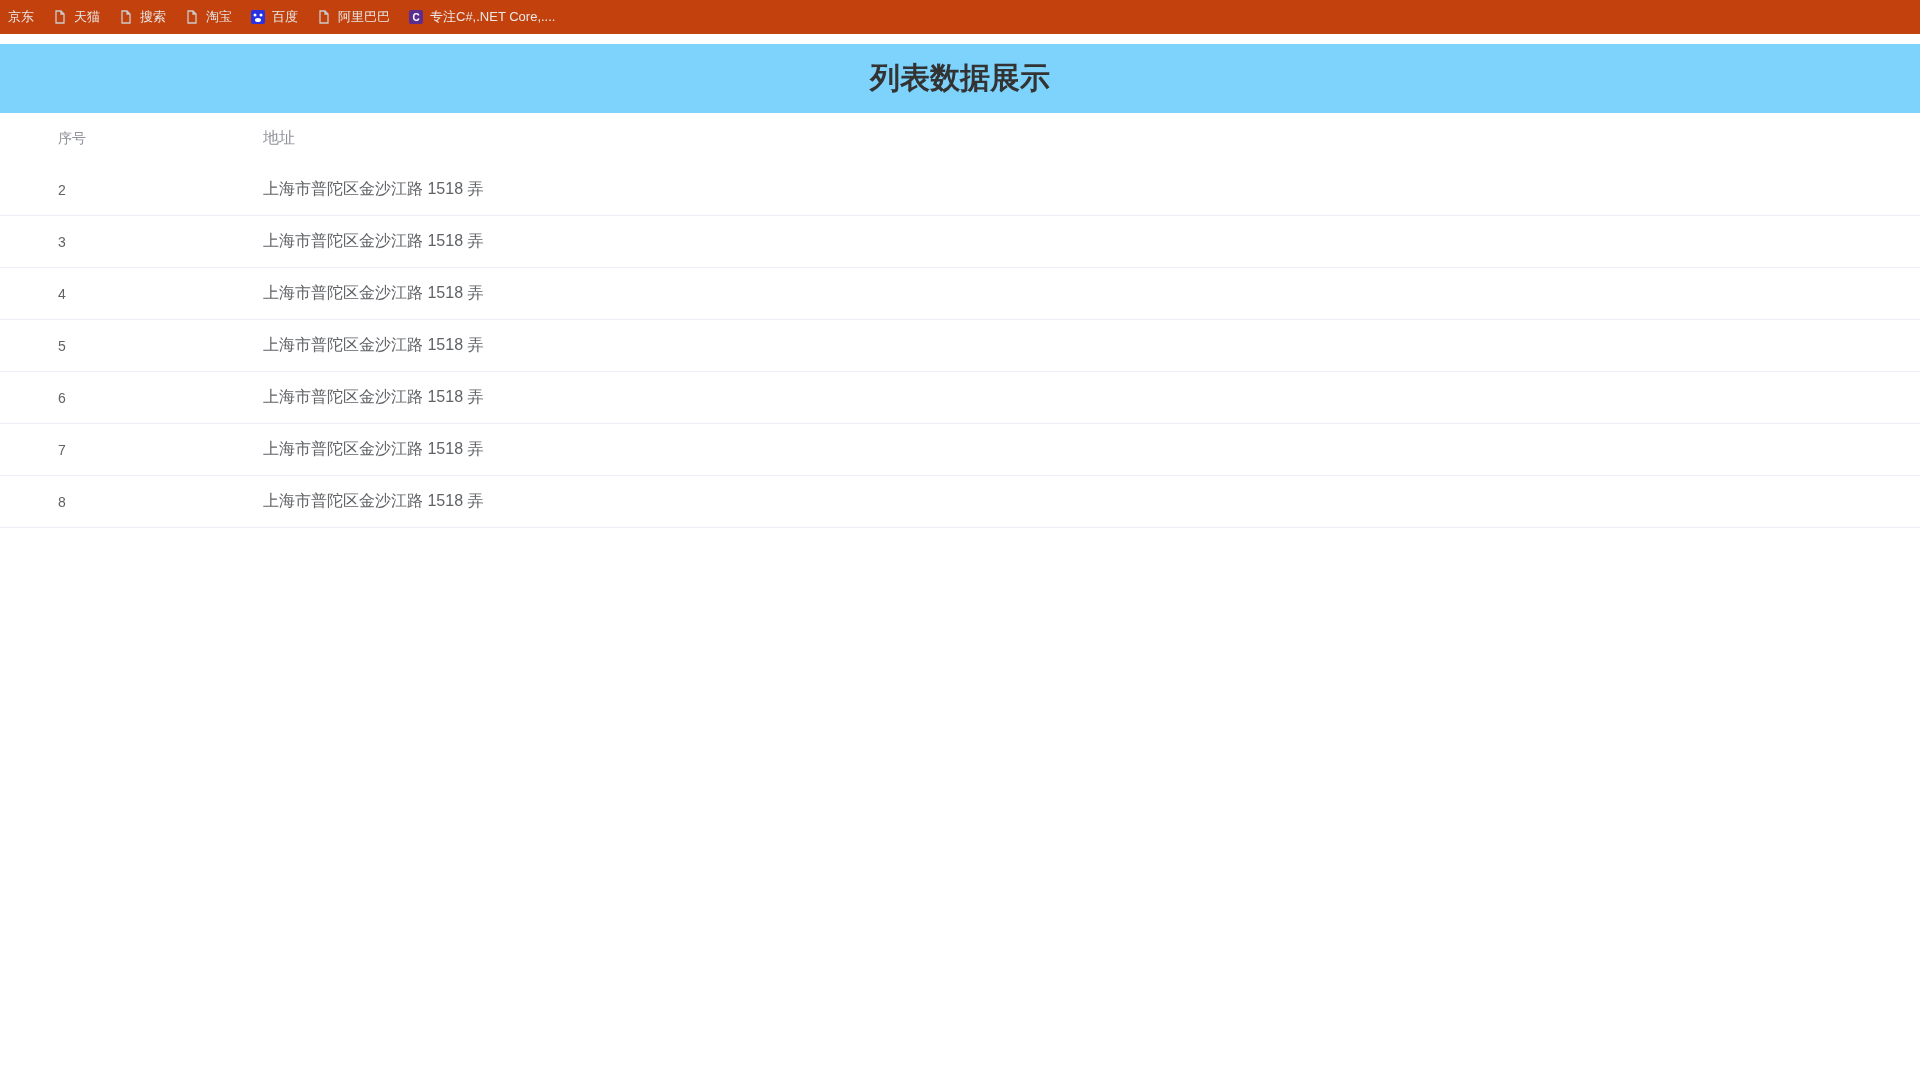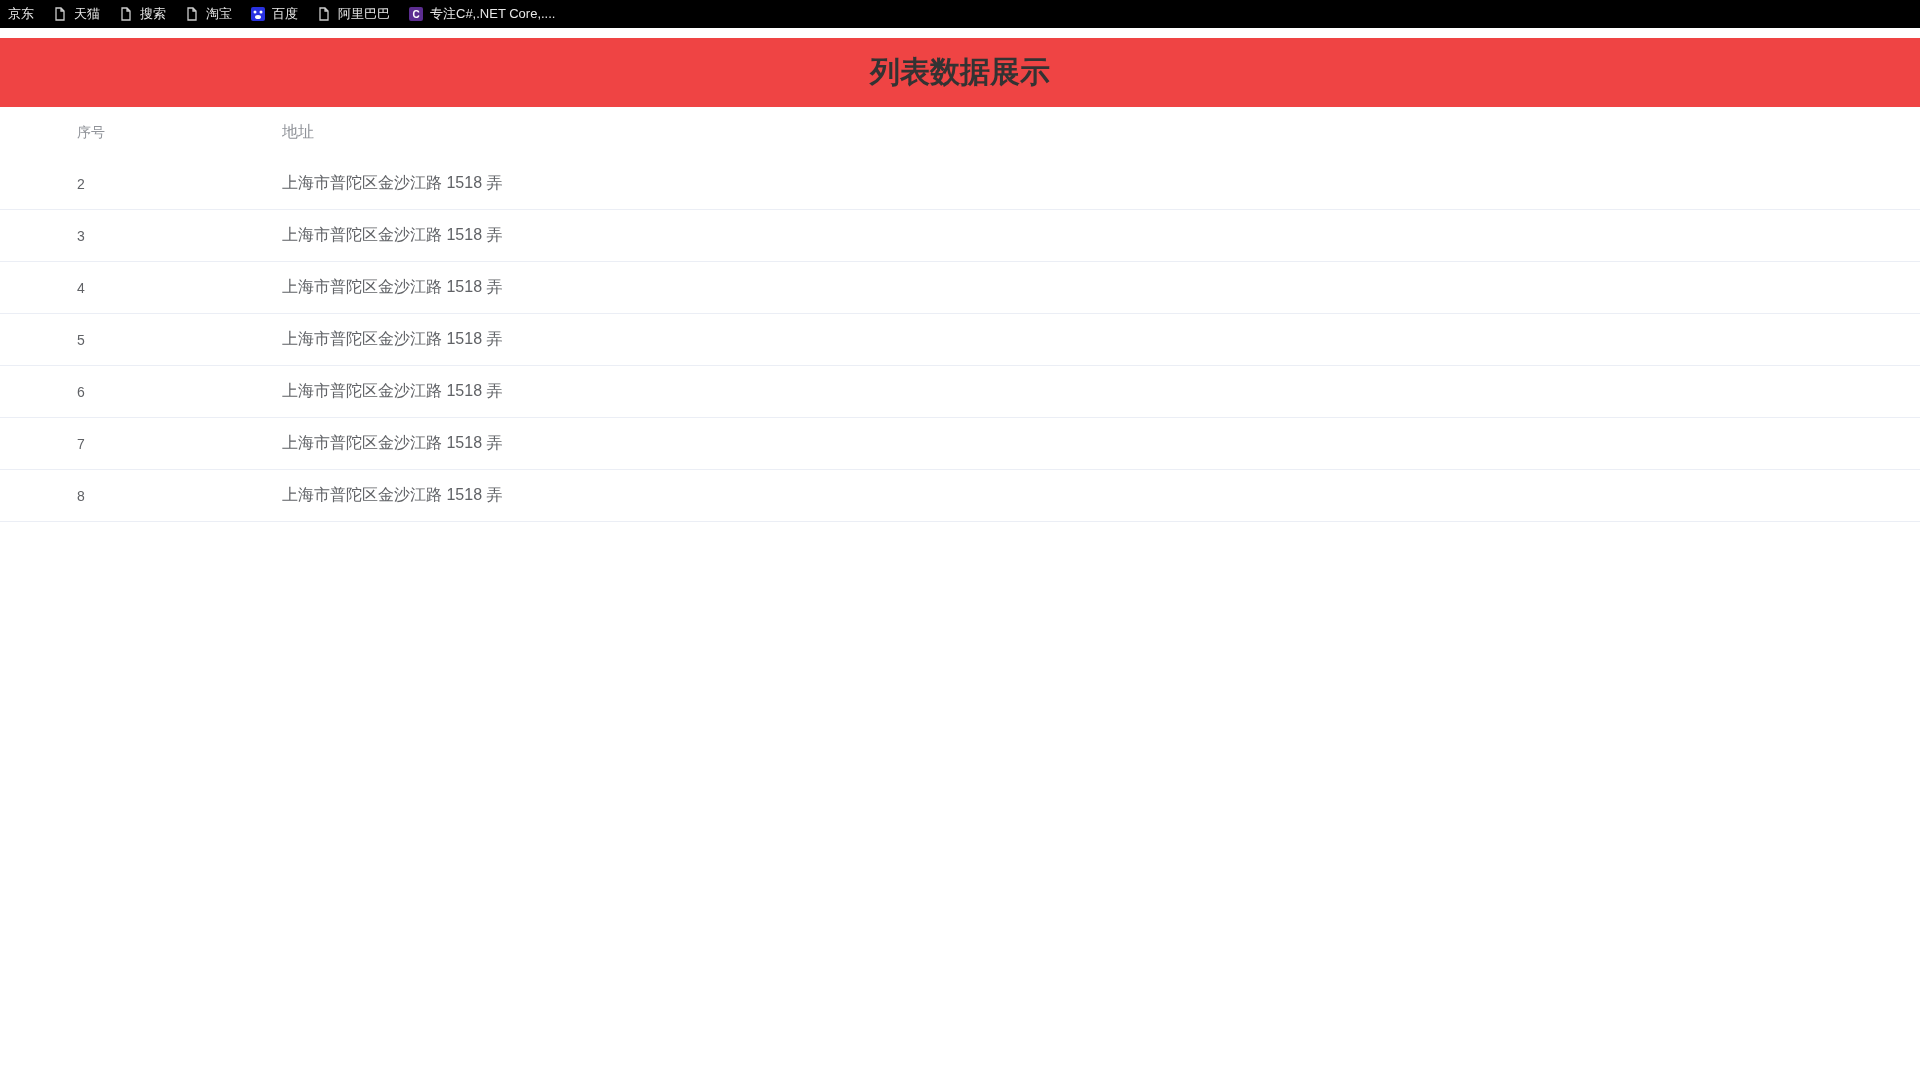--- a/index.html
+++ b/index.html
@@ -8,22 +8,22 @@
       box-sizing: border-box;
     }
     body {
       font-family: "Microsoft YaHei", "PingFang SC", Arial, sans-serif;
       background: #ffffff;
       width: 1920px;
       height: 1080px;
       overflow: hidden;
     }
     .bookmark-bar {
-      background: #000000;
-      height: 28px;
+      background: #c2410c;
+      height: 34px;
       display: flex;
       align-items: center;
       padding: 0 4px;
       gap: 10px;
     }
     .bookmark-item {
       display: flex;
       align-items: center;
       gap: 6px;
       color: #e8e8e8;
@@ -38,21 +38,21 @@
       display: inline-flex;
       align-items: center;
       justify-content: center;
       flex-shrink: 0;
     }
     .bookmark-icon svg {
       width: 16px;
       height: 16px;
     }
     .page-title-bar {
-      background: #ef4444;
+      background: #7dd3fc;
       padding: 14px 0;
       text-align: center;
       margin-top: 10px;
     }
     .page-title {
       font-size: 30px;
       font-weight: bold;
       color: #333;
     }
     .table-wrap {
@@ -65,21 +65,20 @@
     }
     .table-header {
       display: flex;
       align-items: center;
     }
     .col-index {
       width: 205px;
       padding: 15px 0 15px 58px;
       font-size: 14px;
       color: #909399;
-      margin-left: 19px;
     }
     .col-address {
       flex: 1;
       padding: 15px 0 15px 58px;
       font-size: 16px;
       color: #909399;
     }
     .table-header .col-index,
     .table-header .col-address {
       color: #909399;

